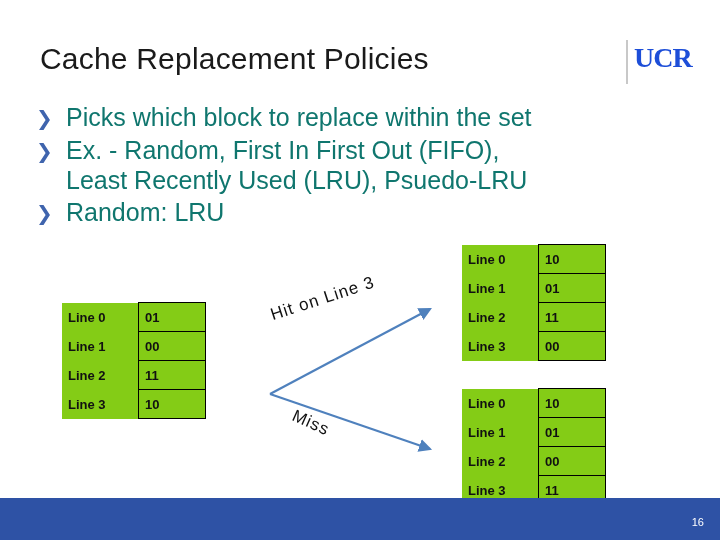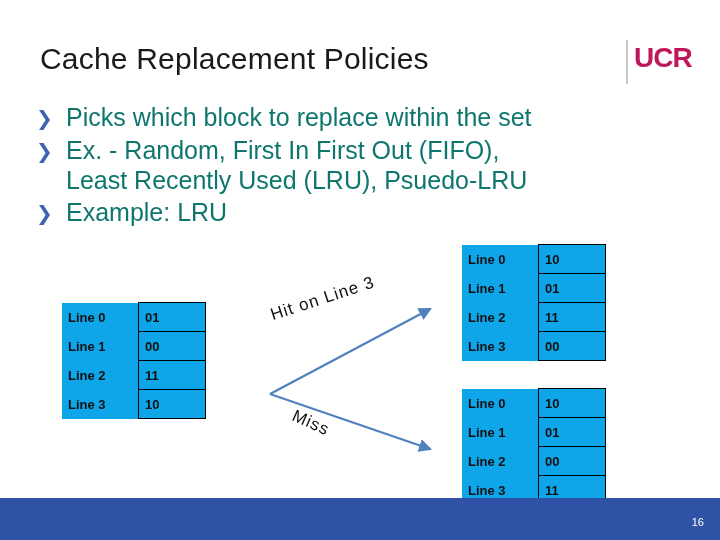--- a/index.html
+++ b/index.html
@@ -45,23 +45,23 @@
     width: 2px;
     height: 44px;
     background: #c8c8c8;
   }
   .logo-text {
     position: absolute;
     left: 8px;
     top: 2px;
     font-size: 28px;
     font-weight: bold;
-    color: #be185d;
+    color: #1d4ed8;
     letter-spacing: -1px;
-    font-family: Liberation Sans, sans-serif;
+    font-family: Liberation Serif, serif;
   }
   
   .bullets {
     position: absolute;
     left: 36px;
     top: 88px;
     width: 620px;
   }
   .bullet-row {
     display: flex;
@@ -86,21 +86,21 @@
   .tbl {
     position: absolute;
     border-collapse: collapse;
     font-size: 13px;
     color: #111;
   }
   .tbl td {
     border: 1px solid #000;
     height: 28px;
     padding: 0 6px;
-    background: #0ea5e9;
+    background: #84cc16;
   }
   .tbl td.lbl {
     width: 64px;
     font-weight: bold;
     text-align: left;
     border-left: none;
     border-right: none;
     border-top: none;
     border-bottom: none;
   }
@@ -178,21 +178,21 @@
       <div class="bullet-mark">❯</div>
       <div class="bullet-text">Picks which block to replace within the set</div>
     </div>
     <div class="bullet-row">
       <div class="bullet-mark">❯</div>
       <div class="bullet-text">Ex. - Random, First In First Out (FIFO),
 Least Recently Used (LRU), Psuedo-LRU</div>
     </div>
     <div class="bullet-row">
       <div class="bullet-mark">❯</div>
-      <div class="bullet-text">Example: LRU</div>
+      <div class="bullet-text">Random: LRU</div>
     </div>
   </div>
 
   <table class="tbl" id="table-left">
     <tbody>
         <tr>
       <td class="lbl">Line 0</td>
       <td class="val">01</td>
     </tr>
     <tr>

